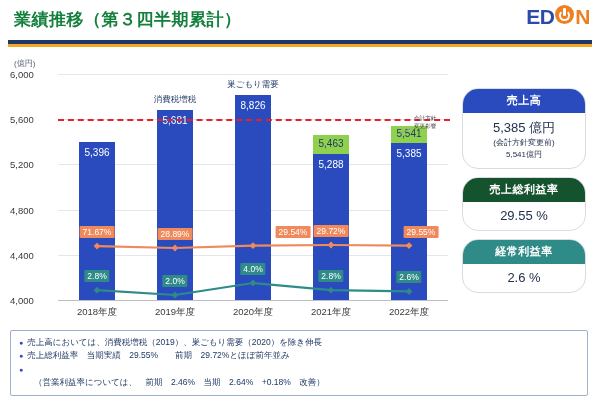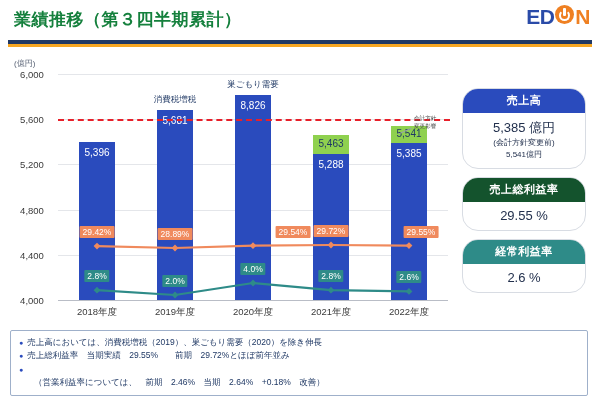--- a/index.html
+++ b/index.html
@@ -100,21 +100,21 @@
     position: absolute;
     left: 14px;
     top: 6px;
     font-size: 8px;
     color: #555f72;
   }
   .y-tick-label {
     position: absolute;
     left: 10px;
     width: 44px;
-    text-align: center;
+    text-align: left;
     font-size: 9.5px;
     color: #3a3a3a;
     transform: translateY(-50%);
   }
   .gridline {
     position: absolute;
     left: 58px;
     width: 390px;
     height: 1px;
     background: #e4e6ea;
@@ -377,21 +377,21 @@
       <polygon points="331,189.6 334.4,193 331,196.4 327.6,193" fill="#f08a5d"></polygon>
       <polygon points="409,190.2144578313253 412.4,193.6144578313253 409,197.0144578313253 405.6,193.6144578313253" fill="#f08a5d"></polygon>
       <polyline points="97,238.2 175,243 253,231 331,238.2 409,239.4" fill="none" stroke="#2e8b88" stroke-width="2.2" stroke-linejoin="round"></polyline>
       <polygon points="97,234.79999999999998 100.4,238.2 97,241.6 93.6,238.2" fill="#2e8b88"></polygon>
       <polygon points="175,239.6 178.4,243 175,246.4 171.6,243" fill="#2e8b88"></polygon>
       <polygon points="253,227.6 256.4,231 253,234.4 249.6,231" fill="#2e8b88"></polygon>
       <polygon points="331,234.79999999999998 334.4,238.2 331,241.6 327.6,238.2" fill="#2e8b88"></polygon>
       <polygon points="409,236 412.4,239.4 409,242.8 405.6,239.4" fill="#2e8b88"></polygon>
     </svg>
   <div id="labels-layer">
-      <div class="series-label gross" style="left: 97px; top: 180.084px;">29.42%</div>
+      <div class="series-label gross" style="left: 97px; top: 180.084px;">71.67%</div>
       <div class="series-label gross" style="left: 175px; top: 182px;">28.89%</div>
       <div class="series-label gross" style="left: 253px; top: 179.651px; margin-left: 40px;">29.54%</div>
       <div class="series-label gross" style="left: 331px; top: 179px;">29.72%</div>
       <div class="series-label gross" style="left: 385px; top: 179.614px; margin-left: 36px;">29.55%</div>
       <div class="series-label ordinary" style="left: 97px; top: 224.2px;">2.8%</div>
       <div class="series-label ordinary" style="left: 175px; top: 229px;">2.0%</div>
       <div class="series-label ordinary" style="left: 253px; top: 217px;">4.0%</div>
       <div class="series-label ordinary" style="left: 331px; top: 224.2px;">2.8%</div>
       <div class="series-label ordinary" style="left: 409px; top: 225.4px;">2.6%</div>
     </div>

